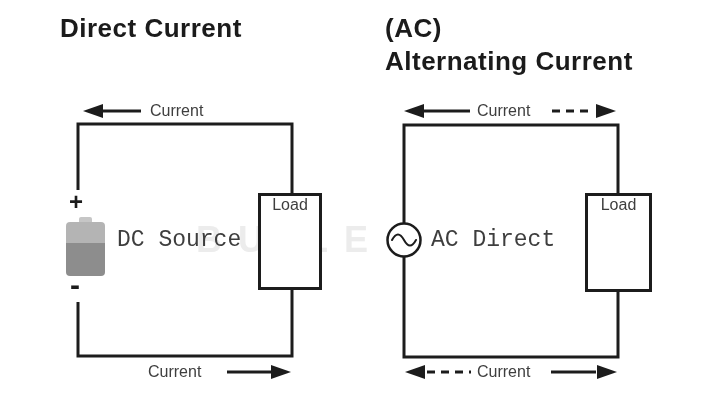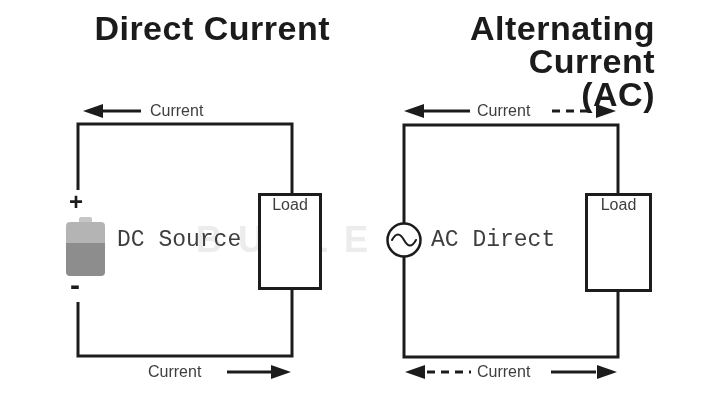--- a/index.html
+++ b/index.html
@@ -6,22 +6,22 @@
   .stage {
     position: relative;
     width: 720px; height: 400px;
     background: var(--background, #fff);
     font-family: "Liberation Sans", sans-serif;
     overflow: hidden;
   }
   .abs { position:absolute; }
   .title {
     width: 270px;
-    text-align: right;
-    font-size: 34px;
+    text-align: left;
+    font-size: 26px;
     font-weight: bold;
     line-height: 33px;
     color: var(--title-text, #1b1b1b);
     letter-spacing: 0.5px;
   }
   .flow-label {
     font-size: 16px;
     line-height: 18px;
     color: var(--label-text, #3e3e3e);
     text-align: center;
@@ -128,22 +128,22 @@
   </div>
   <div class="abs sign minus" style="left:70px; top:272px;">-</div>
 
   <div class="abs source-label" style="left:117px; top:230px;">DC Source</div>
 
   <div class="abs load-box" style="left:258px; top:193px; width:64px; height:97px;">
     <span>Load</span>
   </div>
 
   <div class="abs title" style="left:385px; top:12px;">
+    <div>(AC)</div>
     <div>Alternating Current</div>
-    <div>(AC)</div>
   </div>
   <div class="abs flow-label" style="left:477px; top:102px;">Current</div>
   <div class="abs flow-label" style="left:477px; top:363px;">Current</div>
 
   <div class="abs source-label" style="left:431px; top:230px;">AC Direct</div>
 
   <div class="abs load-box" style="left:585px; top:193px; width:67px; height:99px;">
     <span>Load</span>
   </div>
 

